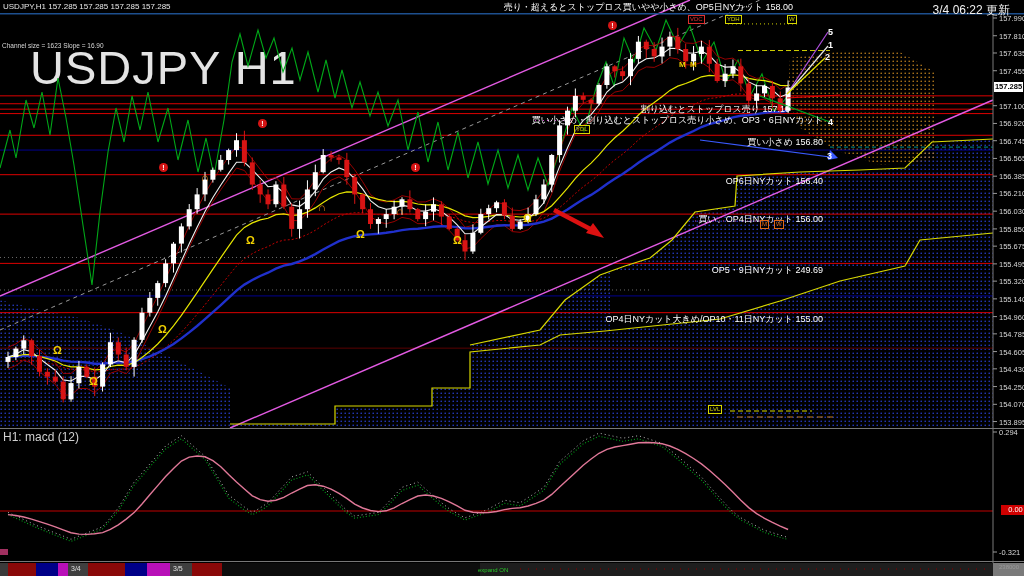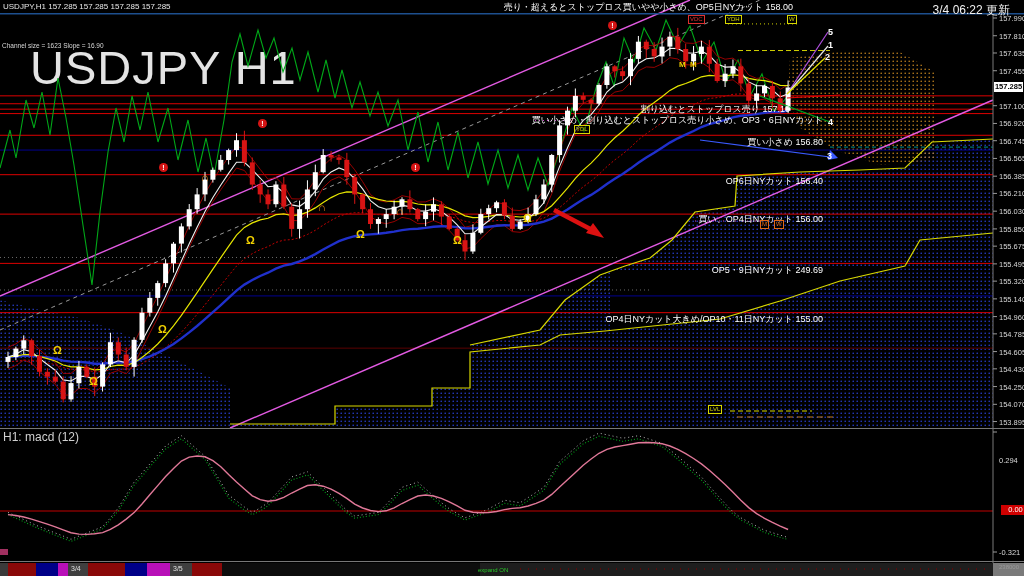--- a/index.html
+++ b/index.html
@@ -363,21 +363,21 @@
     <div class="axlab" style="position: absolute; top: 260px;">155.495</div>
     <div class="axlab" style="position: absolute; top: 277px;">155.320</div>
     <div class="axlab" style="position: absolute; top: 295px;">155.140</div>
     <div class="axlab" style="position: absolute; top: 313px;">154.960</div>
     <div class="axlab" style="position: absolute; top: 330px;">154.785</div>
     <div class="axlab" style="position: absolute; top: 348px;">154.605</div>
     <div class="axlab" style="position: absolute; top: 365px;">154.430</div>
     <div class="axlab" style="position: absolute; top: 383px;">154.250</div>
     <div class="axlab" style="position: absolute; top: 400px;">154.070</div>
     <div class="axlab" style="position: absolute; top: 418px;">153.895</div>
-    <div class="axlab" style="position: absolute; top: 428px; margin-top: 28px;">0.294</div>
+    <div class="axlab" style="position: absolute; top: 428px;">0.294</div>
     <div class="axlab" style="position: absolute; top: 548px;">-0.321</div>
     <div class="axlab" style="position: absolute; top: 564px; font-size: 6px; color: rgb(154, 154, 154);">238000</div>
     <div class="ann" style="position: absolute; right: 231px; top: 1px;">売り・超えるとストップロス買いやや小さめ、OP5日NYカット 158.00</div>
     <div class="ann" style="position: absolute; right: 234px; top: 103px;">割り込むとストップロス売り 157.10</div>
     <div class="ann" style="position: absolute; right: 201px; top: 114px;">買い小さめ・割り込むとストップロス売り小さめ、OP3・6日NYカット</div>
     <div class="ann" style="position: absolute; right: 201px; top: 136px;">買い小さめ 156.80</div>
     <div class="ann" style="position: absolute; right: 201px; top: 175px;">OP6日NYカット 156.40</div>
     <div class="ann" style="position: absolute; right: 201px; top: 213px;">買い、OP4日NYカット 156.00</div>
     <div class="ann" style="position: absolute; right: 201px; top: 264px;">OP5・9日NYカット 249.69</div>
     <div class="ann" style="position: absolute; right: 201px; top: 313px;">OP4日NYカット大きめ/OP10・11日NYカット 155.00</div>

